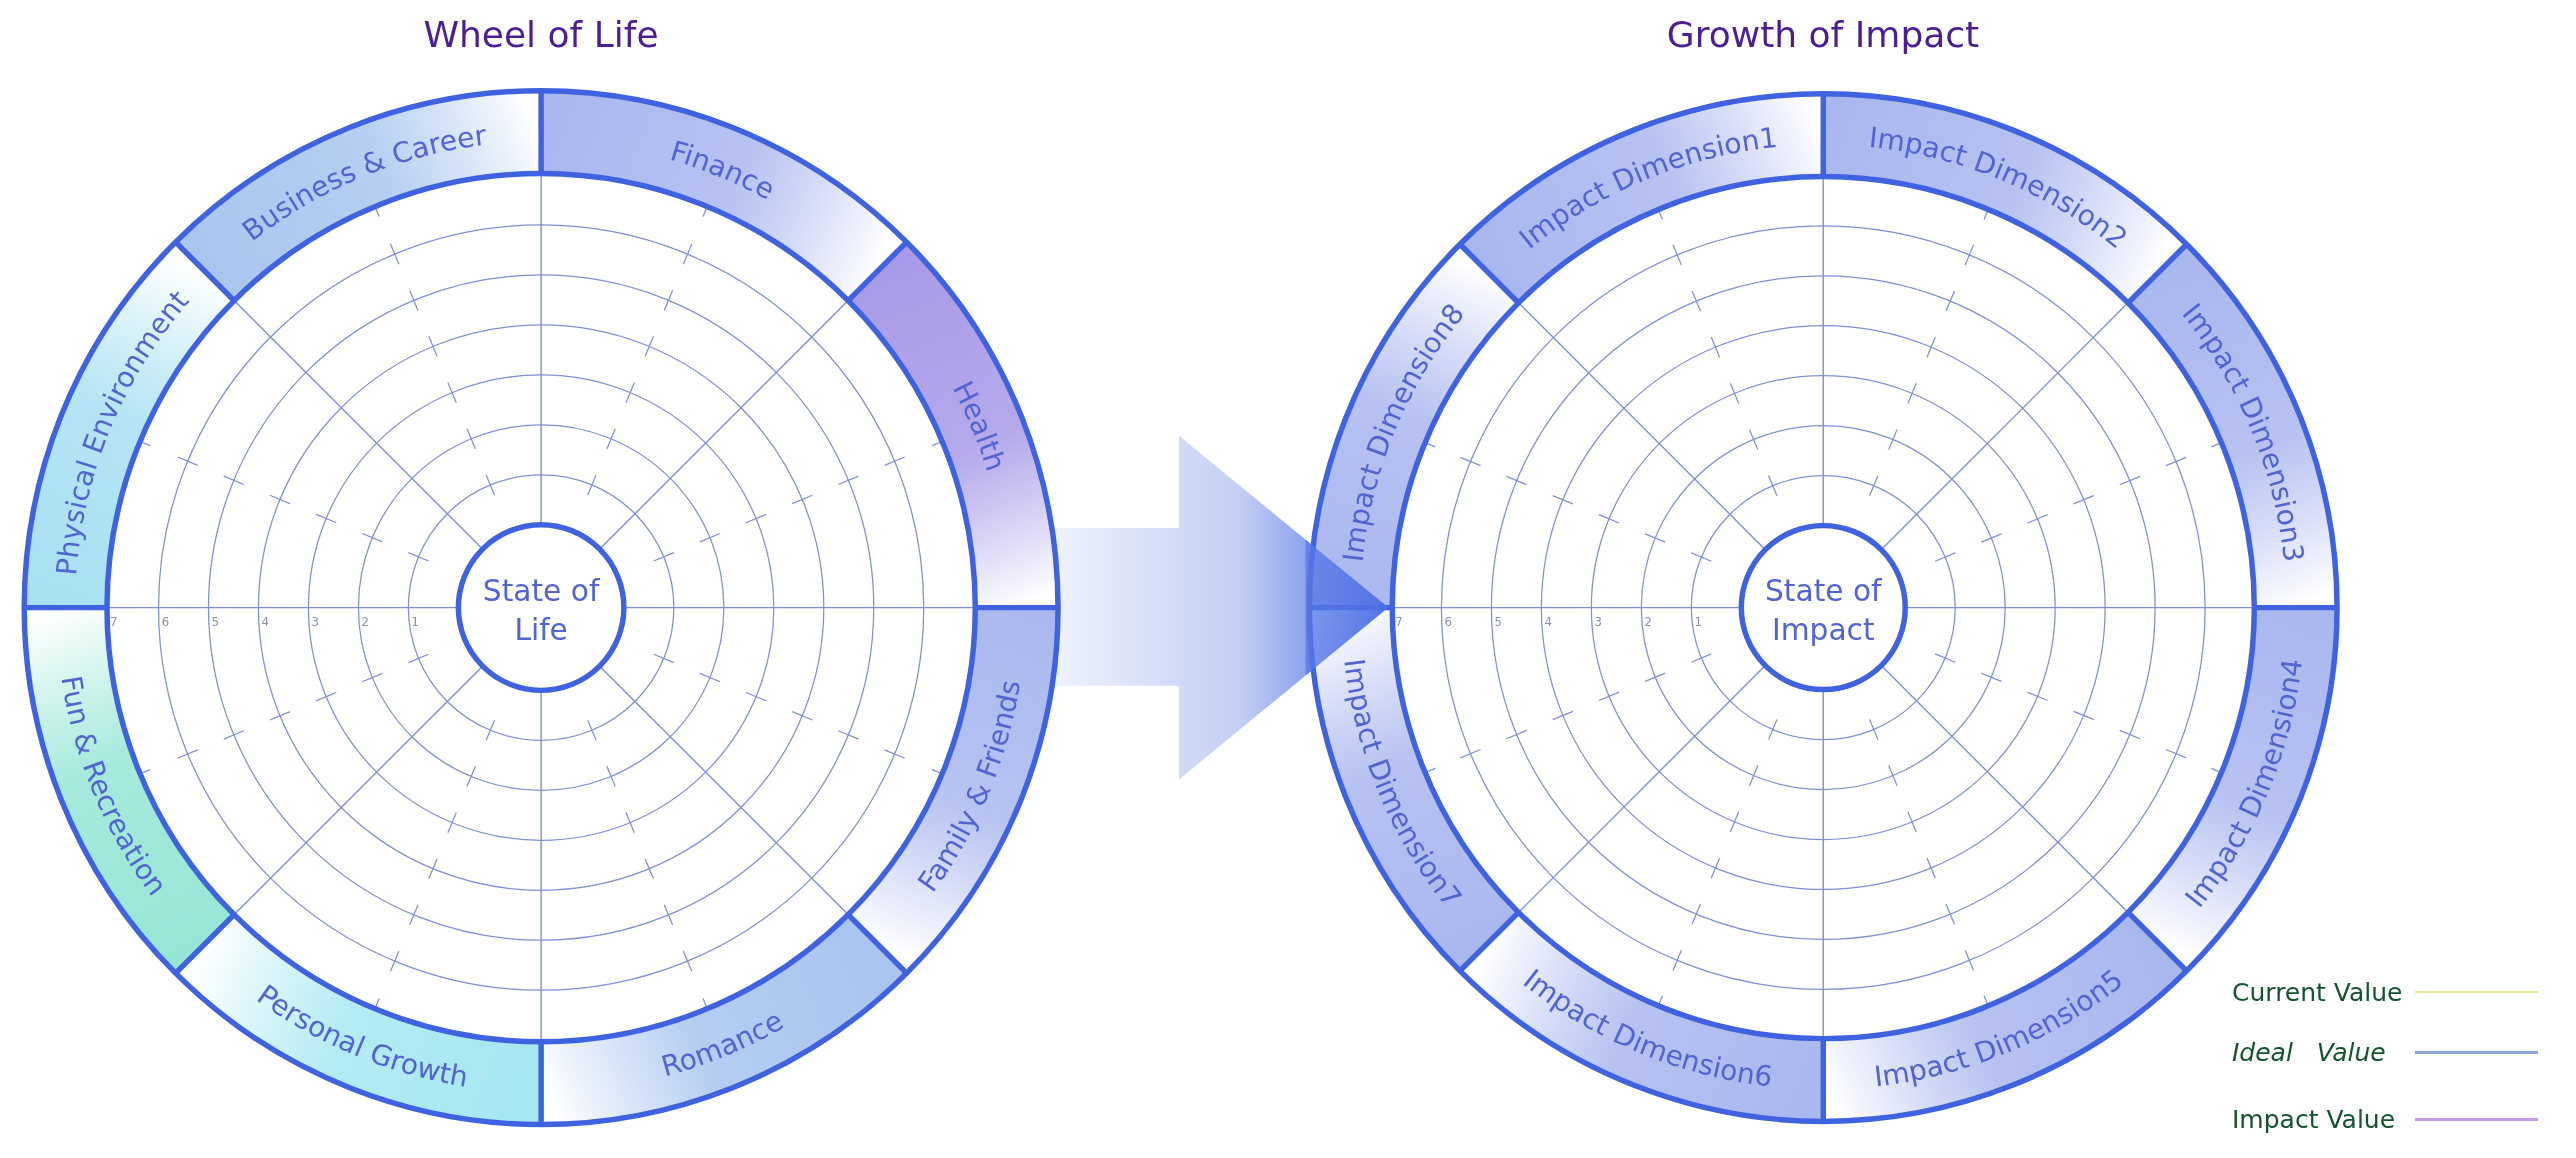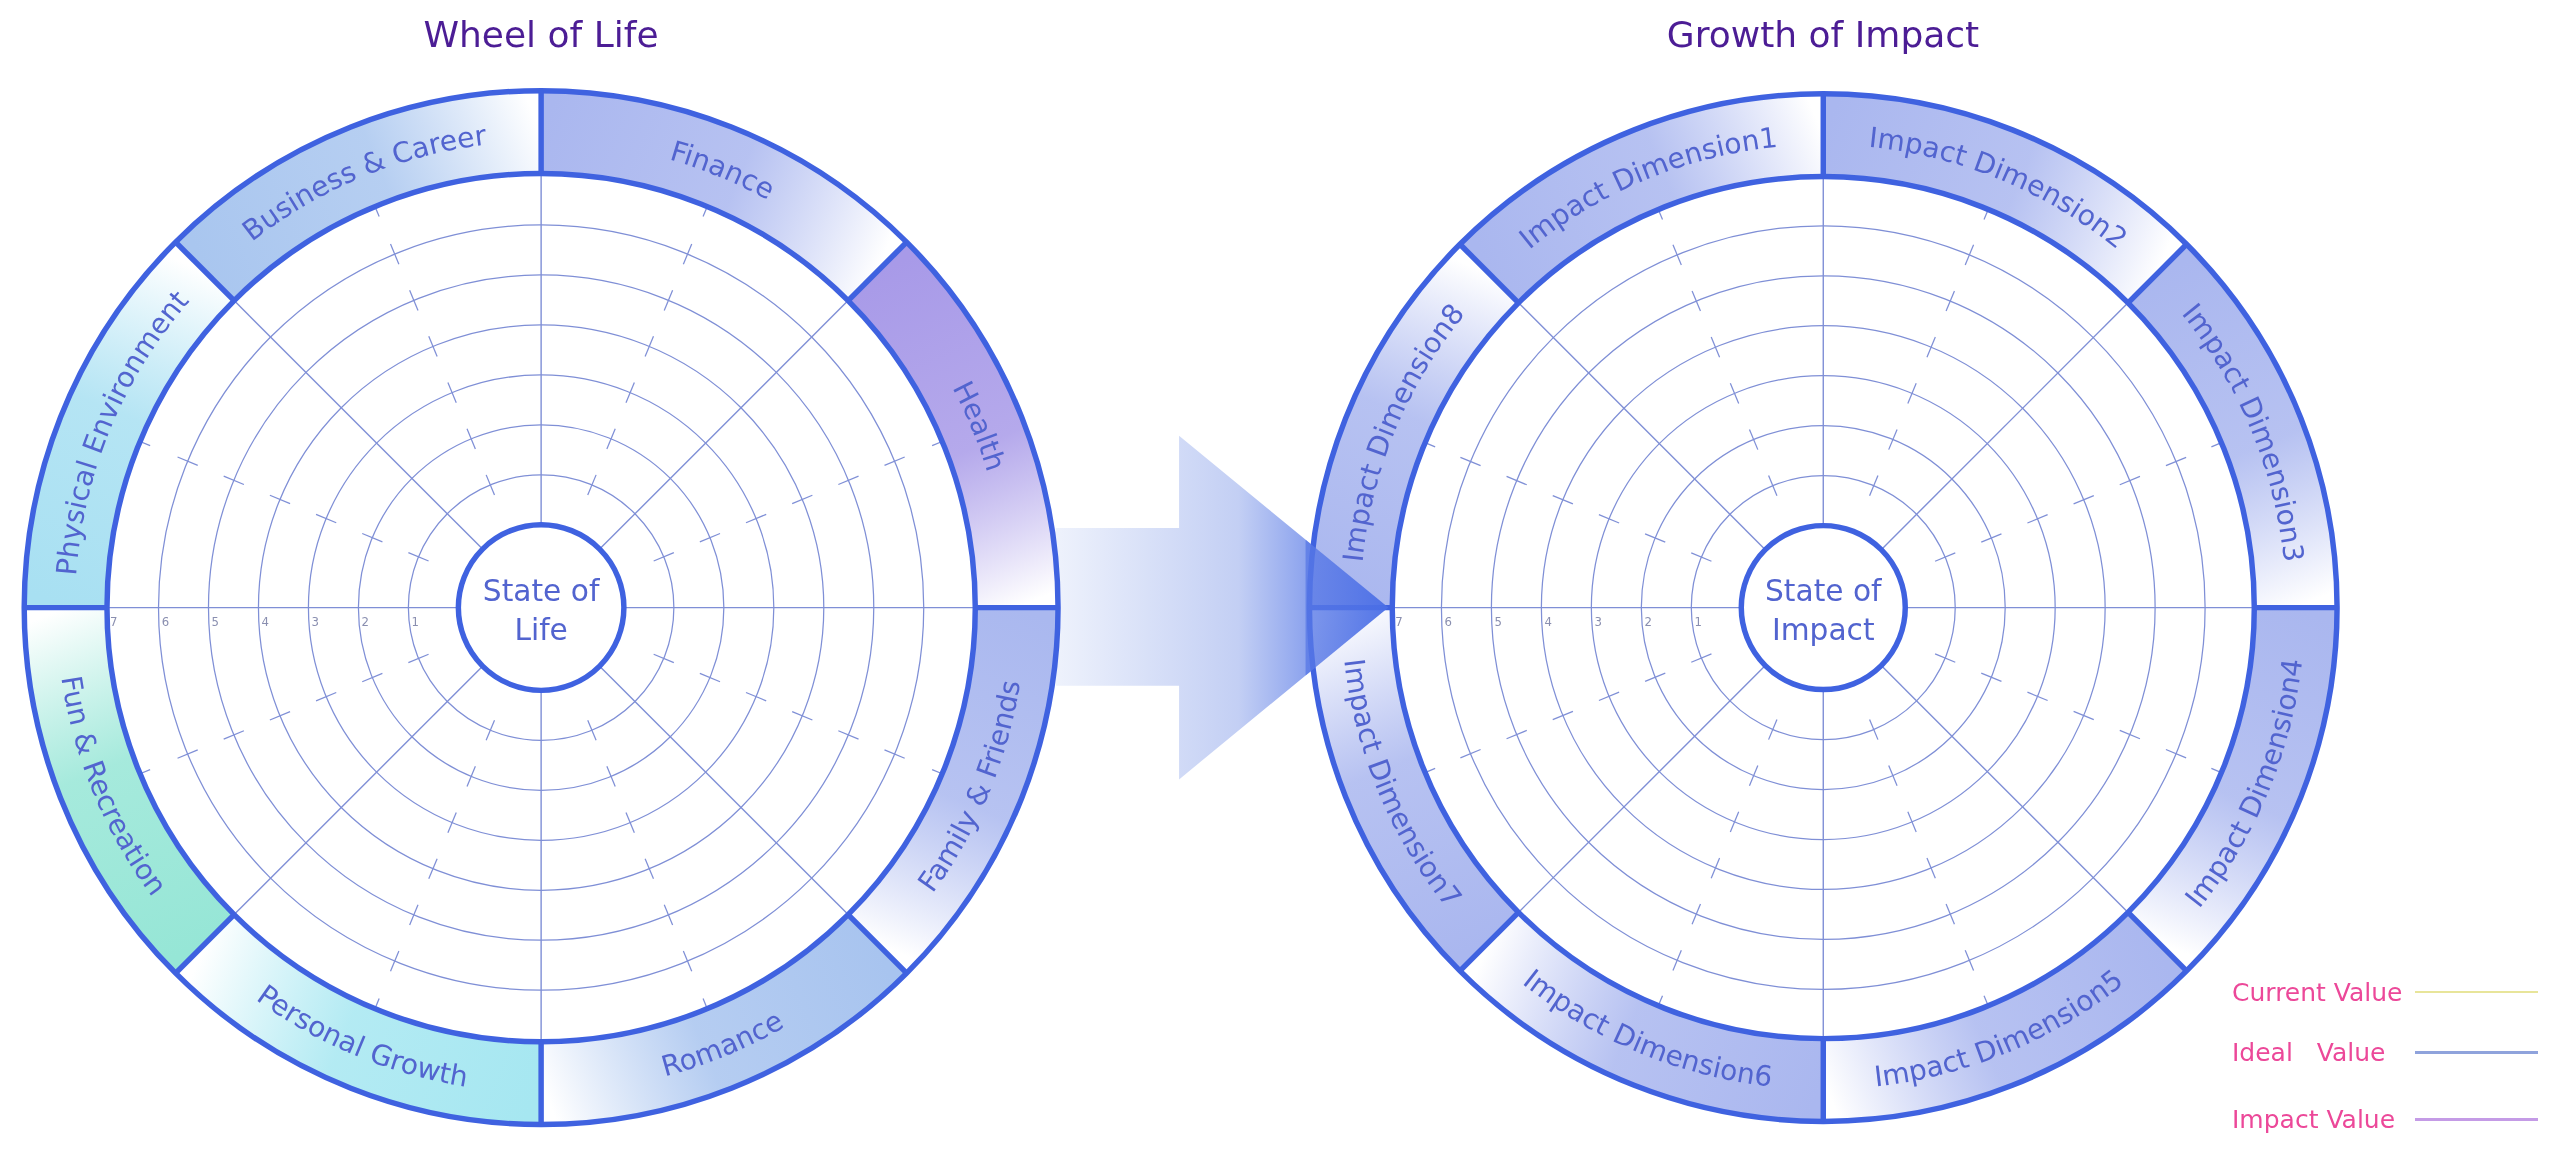--- a/index.html
+++ b/index.html
@@ -3,21 +3,21 @@
 <meta charset="utf-8">
 <style>
   html, body { margin:0; padding:0; background:#ffffff; }
   body { width:2576px; height:1159px; position:relative; overflow:hidden;
          font-family:"DejaVu Sans", "Liberation Sans", sans-serif; }
   .title { position:absolute; top:14px; font-size:36px; color:#4c1d95; text-align:center;
            width:625px; transform:translateX(-50%); white-space:nowrap; }
   #stage { position:absolute; left:0; top:0; width:2576px; height:1159px; }
   .legend { position:absolute; left:2232px; top:968px; width:328px; }
   .legend-row { position:absolute; left:0; height:39px; display:flex; align-items:center; }
-  .legend-label { font-size:25px; color:#ec4899; width:183px; white-space:pre; }
+  .legend-label { font-size:25px; color:#14532d; width:183px; white-space:pre; }
   .legend-line { width:123px; height:2.3px; }
   svg text { font-family:"DejaVu Sans", "Liberation Sans", sans-serif; }
 </style>
 </head>
 <body>
 
 <div class="title" style="left:541px;">Wheel of Life</div>
 <div class="title" style="left:1823px;">Growth of Impact</div>
 
 <svg id="stage" xmlns="http://www.w3.org/2000/svg" width="2576" height="1159" viewBox="0 0 3299 1484">
@@ -352,21 +352,21 @@
   <g id="arrow-overlay">
       <path d="M1672,690.9850746268656 L1778,778 L1672,865.0149253731344 Z" fill="url(#arrow-grad2)"></path>
     </g>
 </svg>
 
 <div class="legend">
   <div class="legend-row" style="top:4.7px;">
     <span class="legend-label">Current Value</span>
     <span class="legend-line" style="background: rgb(232, 229, 154);"></span>
   </div>
-  <div class="legend-row" style="top:65px;">
+  <div class="legend-row" style="top:65px;font-style:italic;">
     <span class="legend-label">Ideal   Value</span>
     <span class="legend-line" style="background: rgb(143, 163, 220);"></span>
   </div>
   <div class="legend-row" style="top:132px;">
     <span class="legend-label">Impact Value</span>
     <span class="legend-line" style="background: rgb(196, 155, 230);"></span>
   </div>
 </div>
 
 

